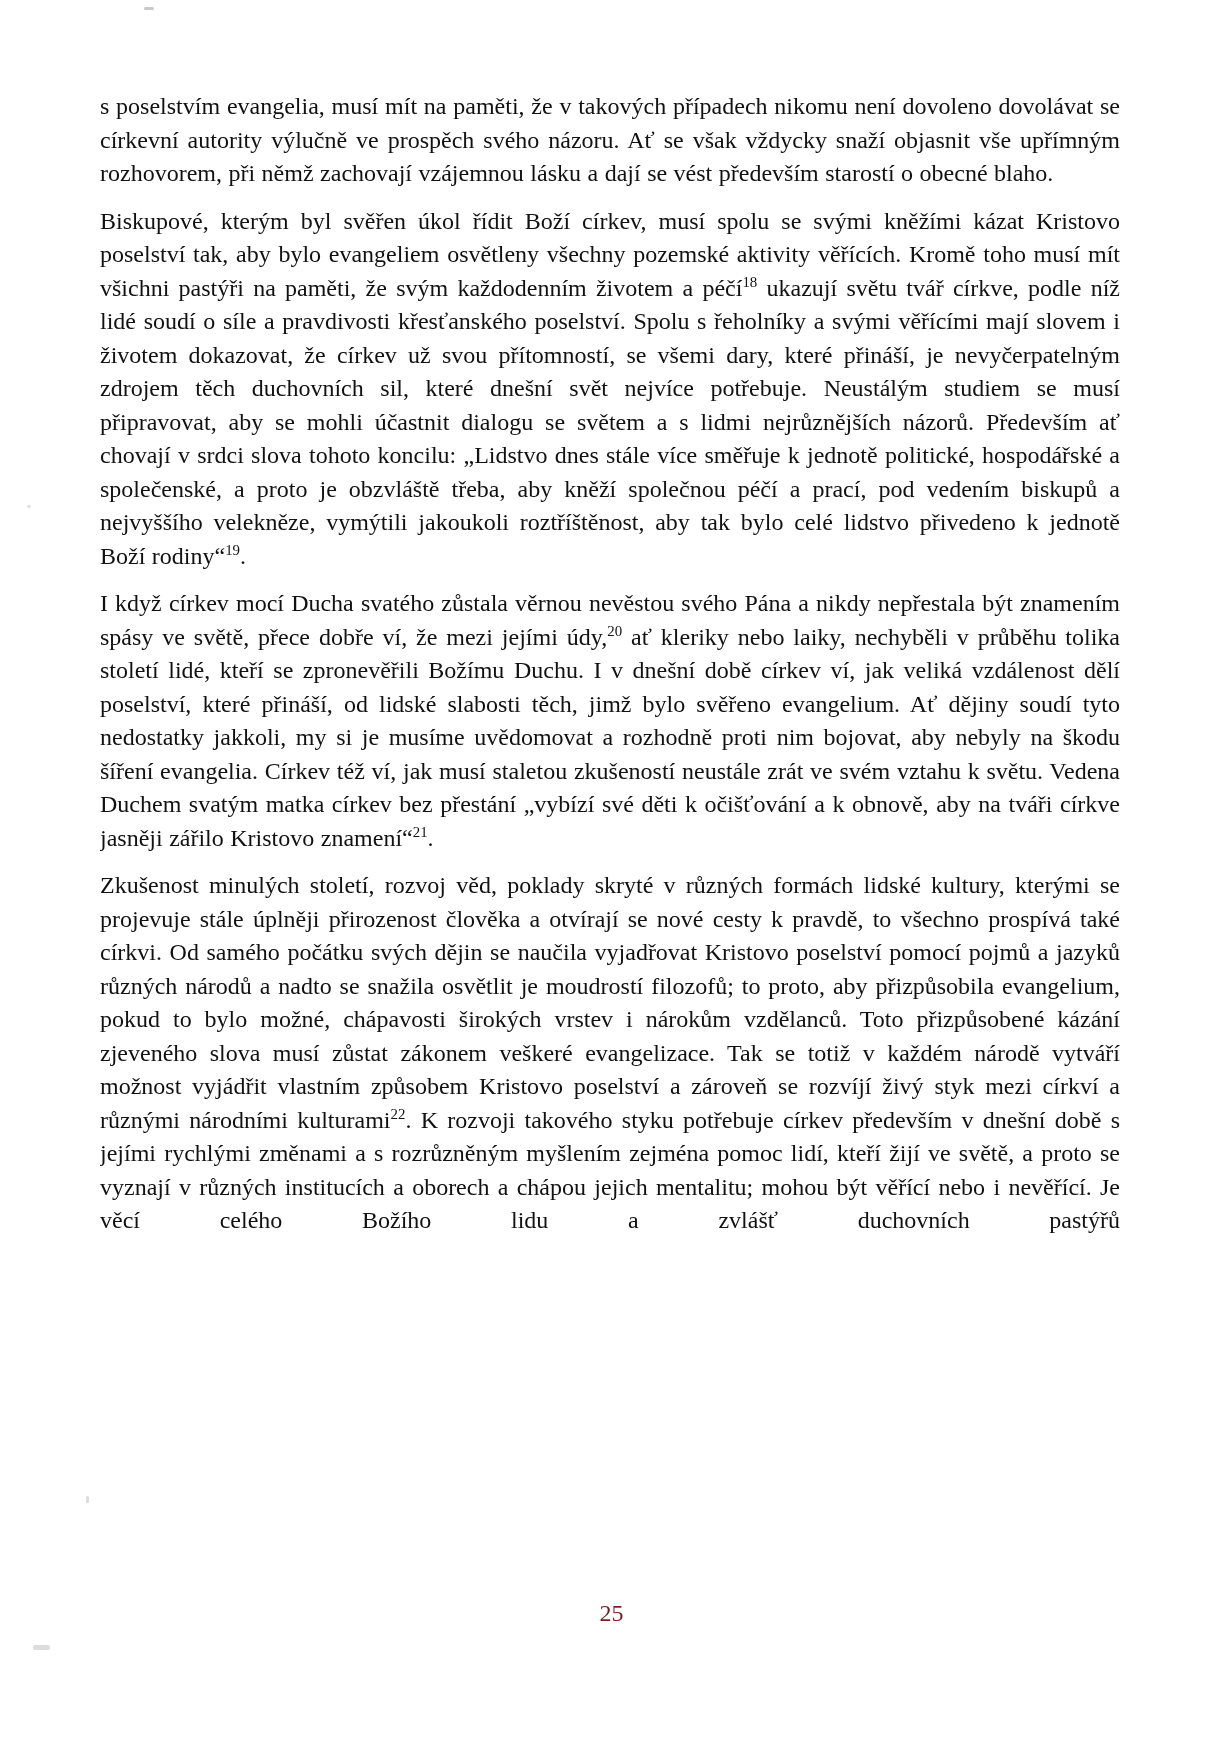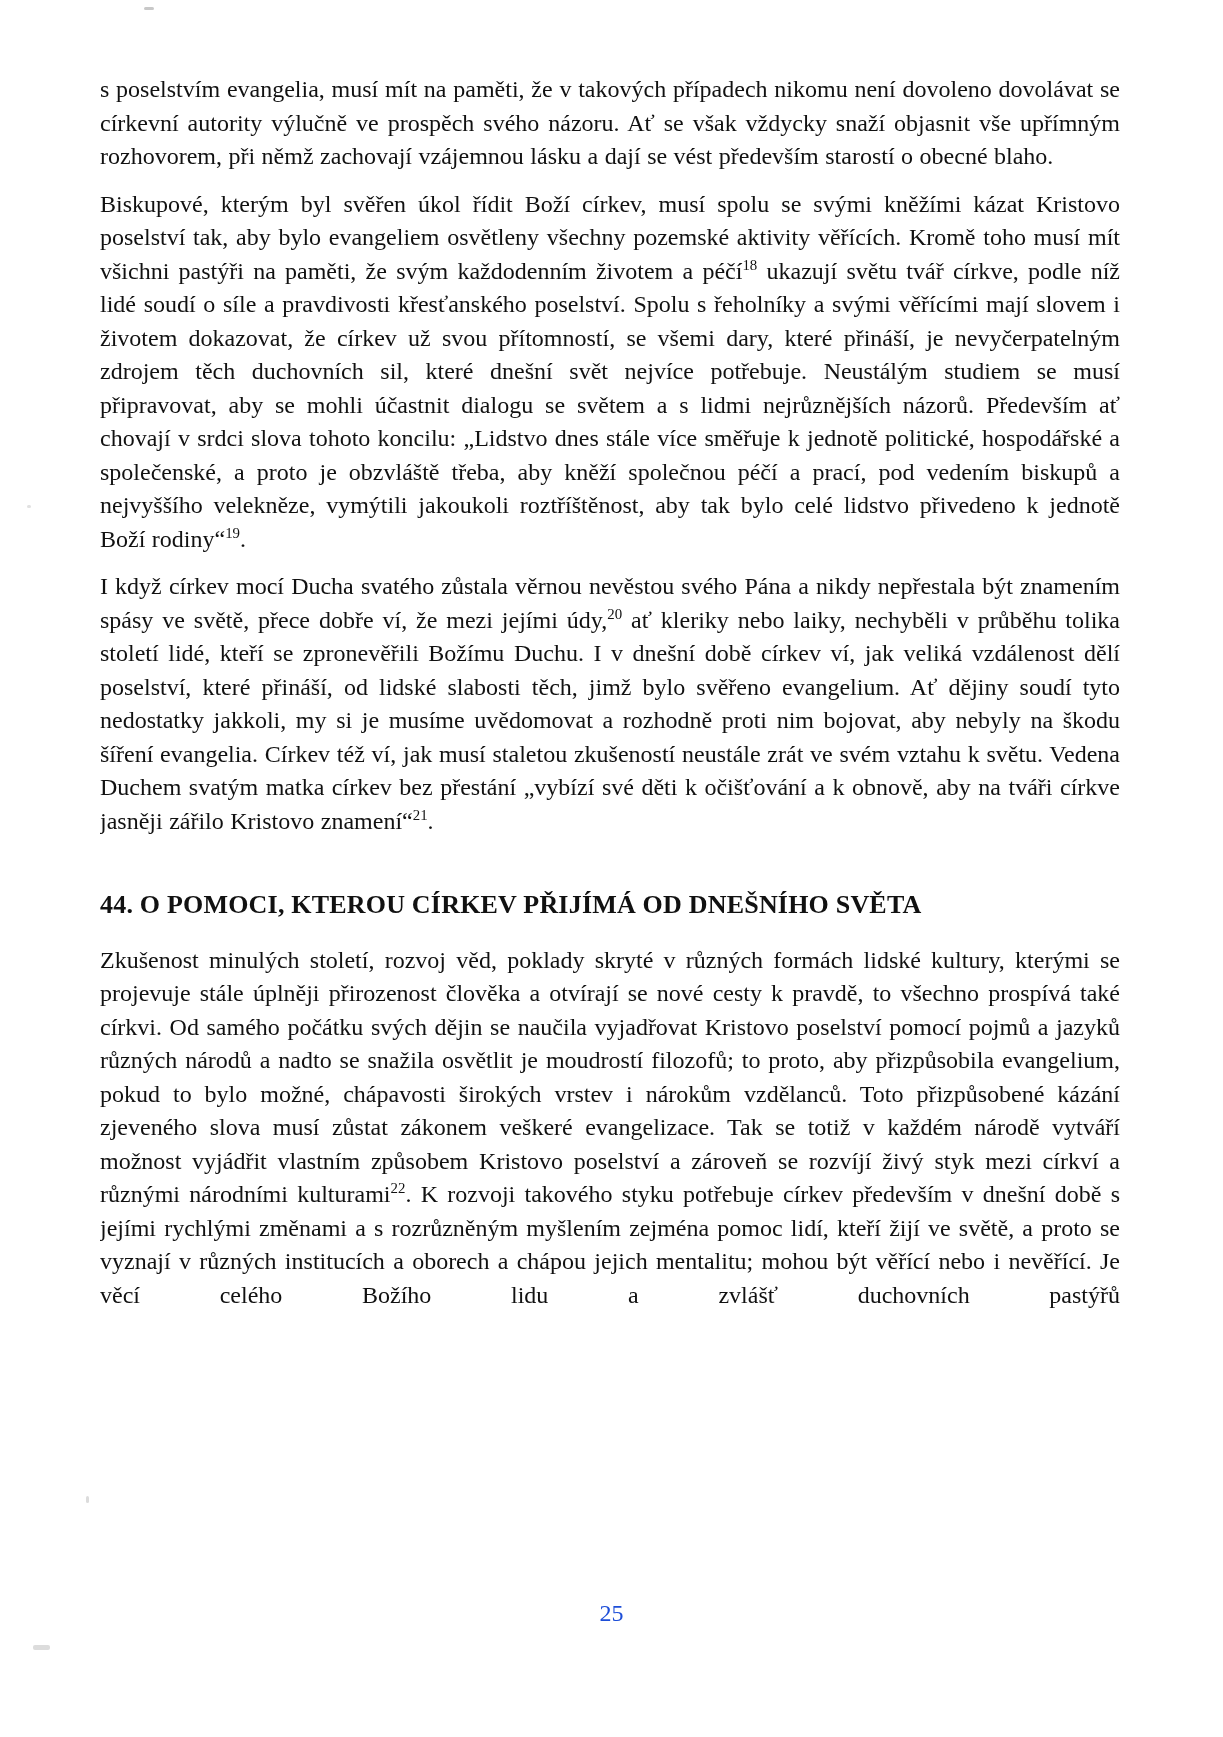--- a/index.html
+++ b/index.html
@@ -13,21 +13,21 @@
     color: #111111;
   }
   .page {
     position: absolute;
     inset: 0;
     background: #ffffff;
   }
   .textblock {
     position: absolute;
     left: 100px;
-    top: 73px;
+    top: 90px;
     width: 1020px;
     max-height: 1500px;
     overflow: hidden;
   }
   .para {
     font-size: 24px;
     line-height: 33.5px;
     text-align: justify;
     margin: 0 0 14px 0;
     word-spacing: 0.5px;
@@ -49,21 +49,21 @@
     vertical-align: super;
     letter-spacing: 0;
   }
   .pagenum {
     position: absolute;
     top: 1600px;
     left: 0;
     width: 100%;
     text-align: center;
     font-size: 24px;
-    color: #1d4ed8;
+    color: #7f1d1d;
   }
   .artifact {
     position: absolute;
     background: #9a9a9a;
     opacity: 0.55;
     border-radius: 2px;
   }
   .artifact.a1 { left: 144px; top: 7px;    width: 10px; height: 3px; }
   .artifact.a2 { left: 27px;  top: 505px;  width: 4px;  height: 3px; opacity: 0.3; }
   .artifact.a3 { left: 86px;  top: 1496px; width: 3px;  height: 7px; opacity: 0.35; }
@@ -75,18 +75,17 @@
 <div class="page">
   <span class="artifact a1"></span>
   <span class="artifact a2"></span>
   <span class="artifact a3"></span>
   <span class="artifact a4"></span>
 
   <div class="textblock">
       <p class="para"><span>s poselstvím evangelia, musí mít na paměti, že v takových případech nikomu není dovoleno dovolávat se církevní autority výlučně ve prospěch svého názoru. Ať se však vždycky snaží objasnit vše upřímným rozhovorem, při němž zachovají vzájemnou lásku a dají se vést především starostí o obecné blaho.</span></p>
       <p class="para"><span>Biskupové, kterým byl svěřen úkol řídit Boží církev, musí spolu se svými kněžími kázat Kristovo poselství tak, aby bylo evangeliem osvětleny všechny pozemské aktivity věřících. Kromě toho musí mít všichni pastýři na paměti, že svým každodenním životem a péčí</span><sup class="s">18</sup><span> ukazují světu tvář církve, podle níž lidé soudí o síle a pravdivosti křesťanského poselství. Spolu s řeholníky a svými věřícími mají slovem i životem dokazovat, že církev už svou přítomností, se všemi dary, které přináší, je nevyčerpatelným zdrojem těch duchovních sil, které dnešní svět nejvíce potřebuje. Neustálým studiem se musí připravovat, aby se mohli účastnit dialogu se světem a s lidmi nejrůznějších názorů. Především ať chovají v srdci slova tohoto koncilu: </span><span class="i">„Lidstvo dnes stále více směřuje k jednotě politické, hospodářské a společenské, a proto je obzvláště třeba, aby kněží společnou péčí a prací, pod vedením biskupů a nejvyššího velekněze, vymýtili jakoukoli roztříštěnost, aby tak bylo celé lidstvo přivedeno k jednotě Boží rodiny“</span><sup class="s">19</sup><span>.</span></p>
       <p class="para"><span>I když církev mocí Ducha svatého zůstala věrnou nevěstou svého Pána a nikdy nepřestala být znamením spásy ve světě, přece dobře ví, že mezi jejími údy,</span><sup class="s">20</sup><span> ať kleriky nebo laiky, nechyběli v průběhu tolika století lidé, kteří se zpronevěřili Božímu Duchu. I v dnešní době církev ví, jak veliká vzdálenost dělí poselství, které přináší, od lidské slabosti těch, jimž bylo svěřeno evangelium. Ať dějiny soudí tyto nedostatky jakkoli, my si je musíme uvědomovat a rozhodně proti nim bojovat, aby nebyly na škodu šíření evangelia. Církev též ví, jak musí staletou zkušeností neustále zrát ve svém vztahu k světu. Vedena Duchem svatým matka církev bez přestání </span><span class="i">„vybízí své děti k očišťování a k obnově, aby na tváři církve jasněji zářilo Kristovo znamení“</span><sup class="s">21</sup><span>.</span></p>
-      <h2 class="heading"><span>44. O POMOCI, KTEROU CÍRKEV PŘIJÍMÁ OD DNEŠNÍHO SVĚTA</span></h2>
       <p class="para continues"><span>Zkušenost minulých století, rozvoj věd, poklady skryté v různých formách lidské kultury, kterými se projevuje stále úplněji přirozenost člověka a otvírají se nové cesty k pravdě, to všechno prospívá také církvi. Od samého počátku svých dějin se naučila vyjadřovat Kristovo poselství pomocí pojmů a jazyků různých národů a nadto se snažila osvětlit je moudrostí filozofů; to proto, aby přizpůsobila evangelium, pokud to bylo možné, chápavosti širokých vrstev i nárokům vzdělanců. Toto přizpůsobené kázání zjeveného slova musí zůstat zákonem veškeré evangelizace. Tak se totiž v každém národě vytváří možnost vyjádřit vlastním způsobem Kristovo poselství a zároveň se rozvíjí živý styk mezi církví a různými národními kulturami</span><sup class="s">22</sup><span>. K rozvoji takového styku potřebuje církev především v dnešní době s jejími rychlými změnami a s rozrůzněným myšlením zejména pomoc lidí, kteří žijí ve světě, a proto se vyznají v různých institucích a oborech a chápou jejich mentalitu; mohou být věřící nebo i nevěřící. Je věcí celého Božího lidu a zvlášť duchovních pastýřů</span></p>
     </div>
 
   <div class="pagenum">25</div>
 </div>
 
 </body></html>

